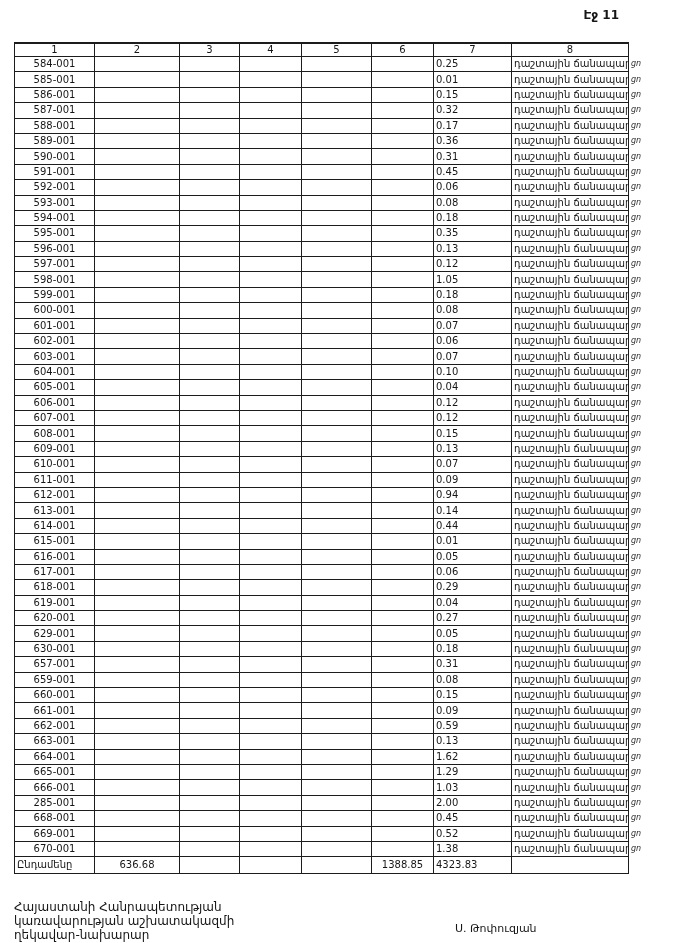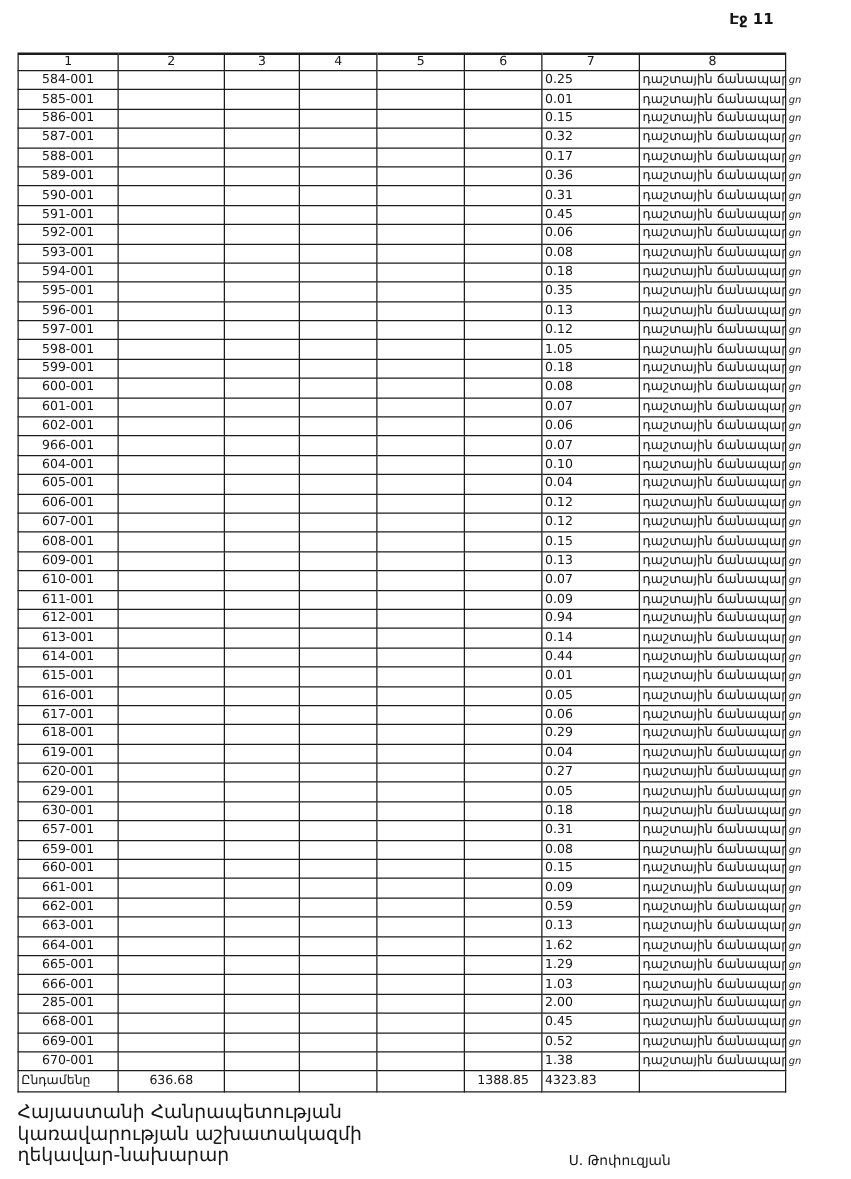--- a/index.html
+++ b/index.html
@@ -50,22 +50,22 @@
     font-size: 8px;
     color: #2b2b2b;
     text-align: left;
     padding-left: 4px;
     font-style: italic;
   }
   td.total-label { text-align: left; padding-left: 4px; margin-left: 28px; }
   td.total-num { text-align: center; }
   .footer-org {
     position: absolute;
-    left: 14px; top: 881px;
-    font-size: 15px;
+    left: 14px; top: 900px;
+    font-size: 12px;
     line-height: 1.18;
   }
   .signature {
     position: absolute;
     left: 455px; top: 922px;
     font-size: 11px;
     text-align: right;
   }
 </style>
 </head>
@@ -303,21 +303,21 @@
           <td class="c2"></td>
           <td class="c3"></td>
           <td class="c4"></td>
           <td class="c5"></td>
           <td class="c6"></td>
           <td class="value-cell">0.06</td>
           <td class="road-cell">դաշտային ճանապարհ</td>
           <td class="margin-note">ցո</td>
         </tr>
         <tr>
-          <td class="c1">966-001</td>
+          <td class="c1">603-001</td>
           <td class="c2"></td>
           <td class="c3"></td>
           <td class="c4"></td>
           <td class="c5"></td>
           <td class="c6"></td>
           <td class="value-cell">0.07</td>
           <td class="road-cell">դաշտային ճանապարհ</td>
           <td class="margin-note">ցո</td>
         </tr>
         <tr>

